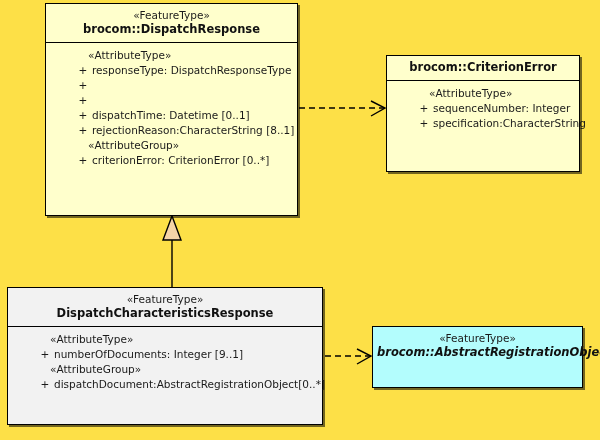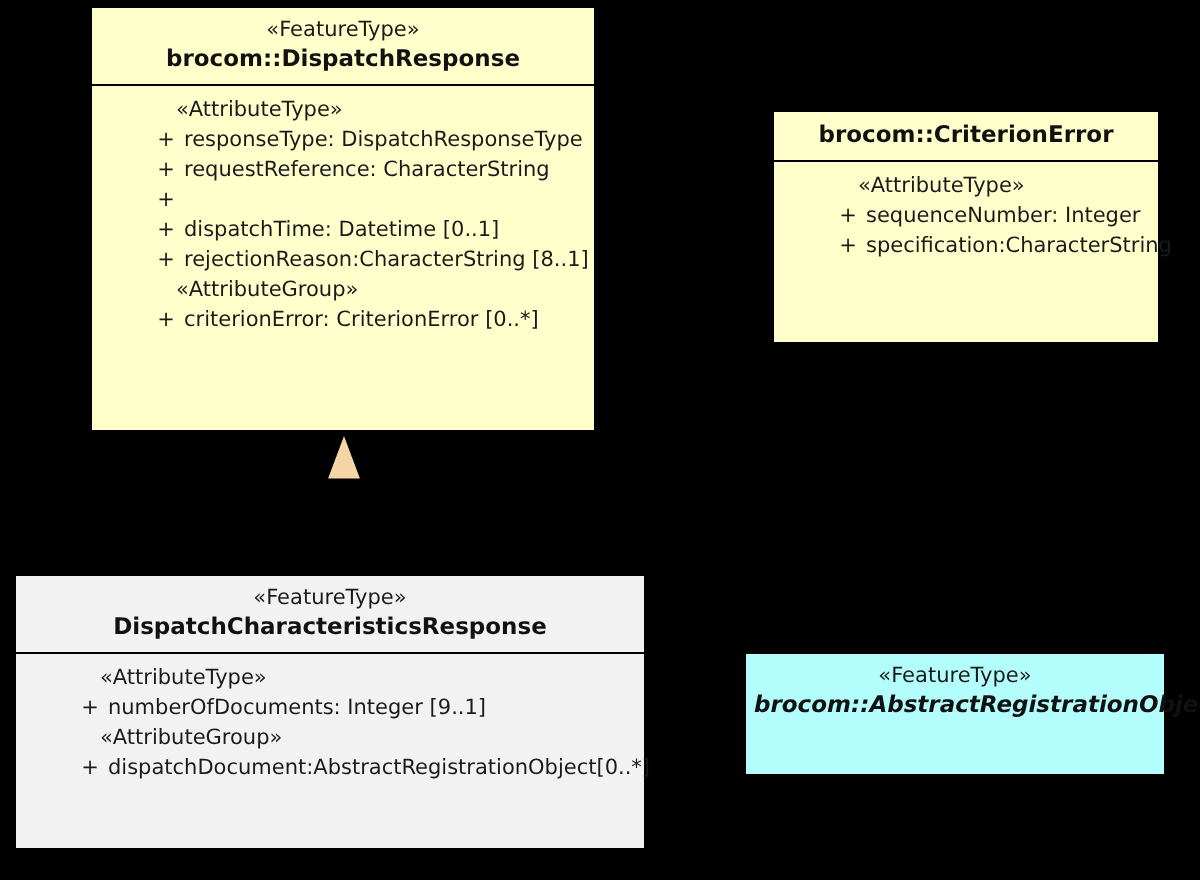--- a/index.html
+++ b/index.html
@@ -4,21 +4,21 @@
 <style>
   html, body {
     margin: 0;
     padding: 0;
     background: #ffffff;
   }
   #canvas {
     position: relative;
     width: 600px;
     height: 440px;
-    background: #000000;
+    background: #fde047;
     font-family: "DejaVu Sans", sans-serif;
     overflow: hidden;
   }
 
   
   .uml-box {
     position: absolute;
     box-sizing: border-box;
     border: 1.6px solid #000000;
     box-shadow: 2px 2px 0 0 rgba(0,0,0,0.55);
@@ -122,21 +122,20 @@
     <div class="box-body">
 
       <div class="group-label">«AttributeType»</div>
 
       <div class="attr-row">
         <span class="attr-vis">+</span>
         <span class="attr-text">responseType: DispatchResponseType</span>
       </div>
       <div class="attr-row">
         <span class="attr-vis">+</span>
-        <span class="attr-text">requestReference: CharacterString</span>
       </div>
       <div class="attr-row">
         <span class="attr-vis">+</span>
       </div>
       <div class="attr-row">
         <span class="attr-vis">+</span>
         <span class="attr-text">dispatchTime: Datetime [0..1]</span>
       </div>
       <div class="attr-row">
         <span class="attr-vis">+</span>

